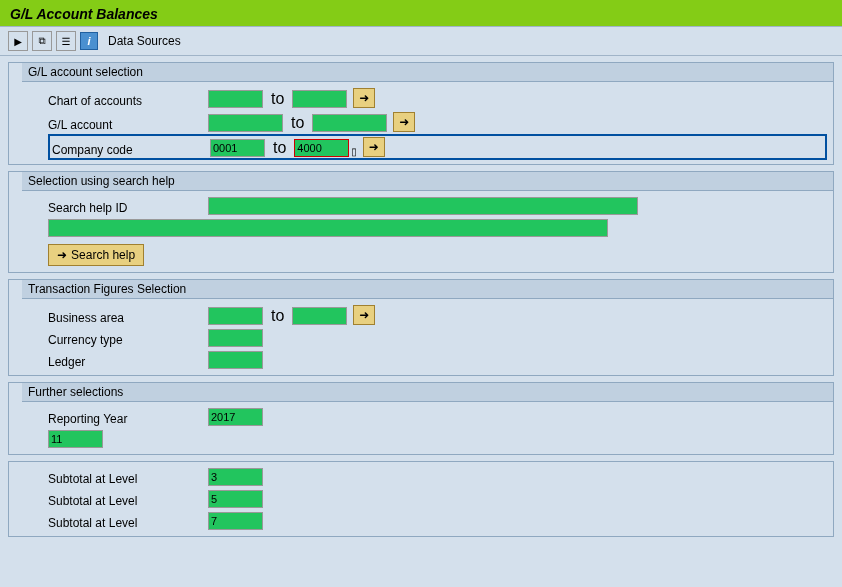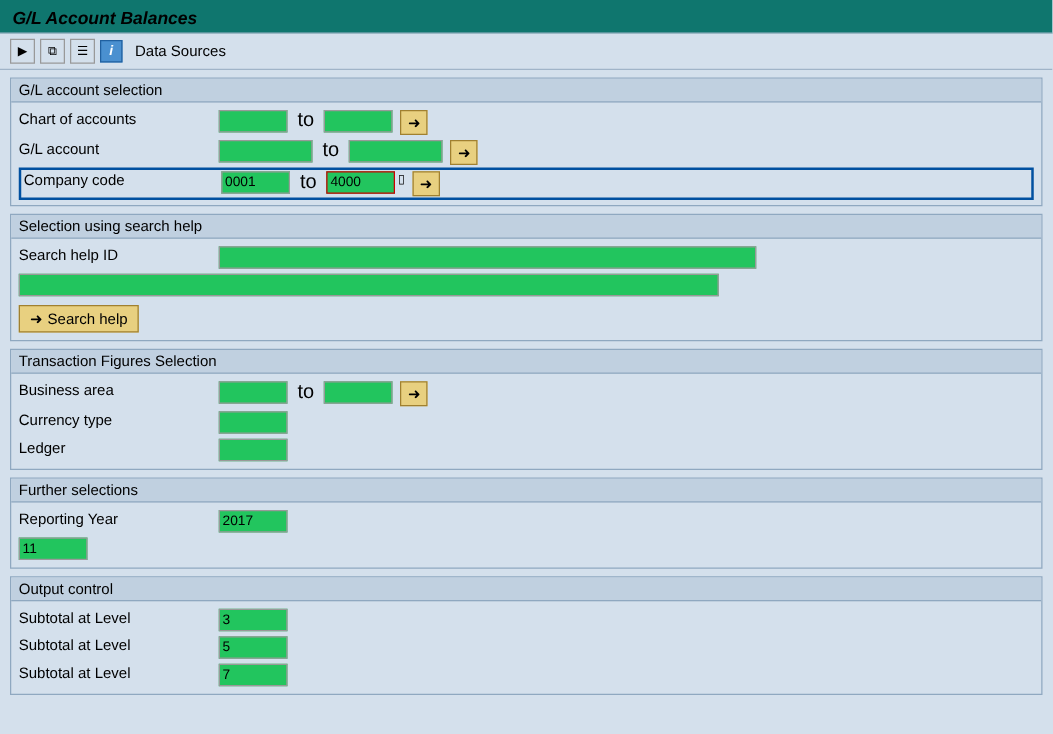--- a/index.html
+++ b/index.html
@@ -6,21 +6,21 @@
     body {
       font-family: Arial, Tahoma, sans-serif;
       font-size: 12px;
       background: #d4e0ec;
       color: #000;
       width: 842px;
       min-height: 587px;
     }
 
     .title-bar {
-      background: #0f766e;
+      background: #84cc16;
       padding: 6px 10px 4px 10px;
       font-weight: bold;
       font-size: 14px;
       font-style: italic;
       color: #000;
       border-bottom: 1px solid #a0b4c8;
     }
 
     .toolbar {
       background: #d4e0ec;
@@ -40,39 +40,41 @@
     .main-content {
       padding: 6px 8px;
       display: flex;
       flex-direction: column;
       gap: 6px;
     }
 
     .section {
       background: #d4e0ec;
       border: 1px solid #8fa8c0;
+      padding-left: 13px;
     }
 
     .section-header {
       background: #c0d0e0;
       border-bottom: 1px solid #8fa8c0;
       padding: 2px 6px;
       font-size: 12px;
       color: #000;
     }
 
     .section-body {
       padding: 4px 6px;
     }
 
     .form-row {
       display: flex;
-      align-items: flex-start;
+      align-items: flex-end;
       padding: 2px 0;
       min-height: 22px;
+      margin-left: 20px;
     }
 
     .form-label {
       width: 160px;
       min-width: 160px;
       font-size: 12px;
     }
 
     .form-input {
       border: 1px solid #999;
@@ -256,21 +258,20 @@
         <input type="text" class="form-input small" value="2017" style="">
       </div>
 
       <div class="form-row">
         <input type="text" class="form-input small" value="11" style="">
       </div>
     </div>
   </div>
 
   <div class="section">
-    <div class="section-header">Output control</div>
     <div class="section-body">
 
       <div class="form-row">
         <span class="form-label">Subtotal at Level</span>
         <input type="text" class="form-input small" value="3" style="">
       </div>
 
       <div class="form-row">
         <span class="form-label">Subtotal at Level</span>
         <input type="text" class="form-input small" value="5" style="">

